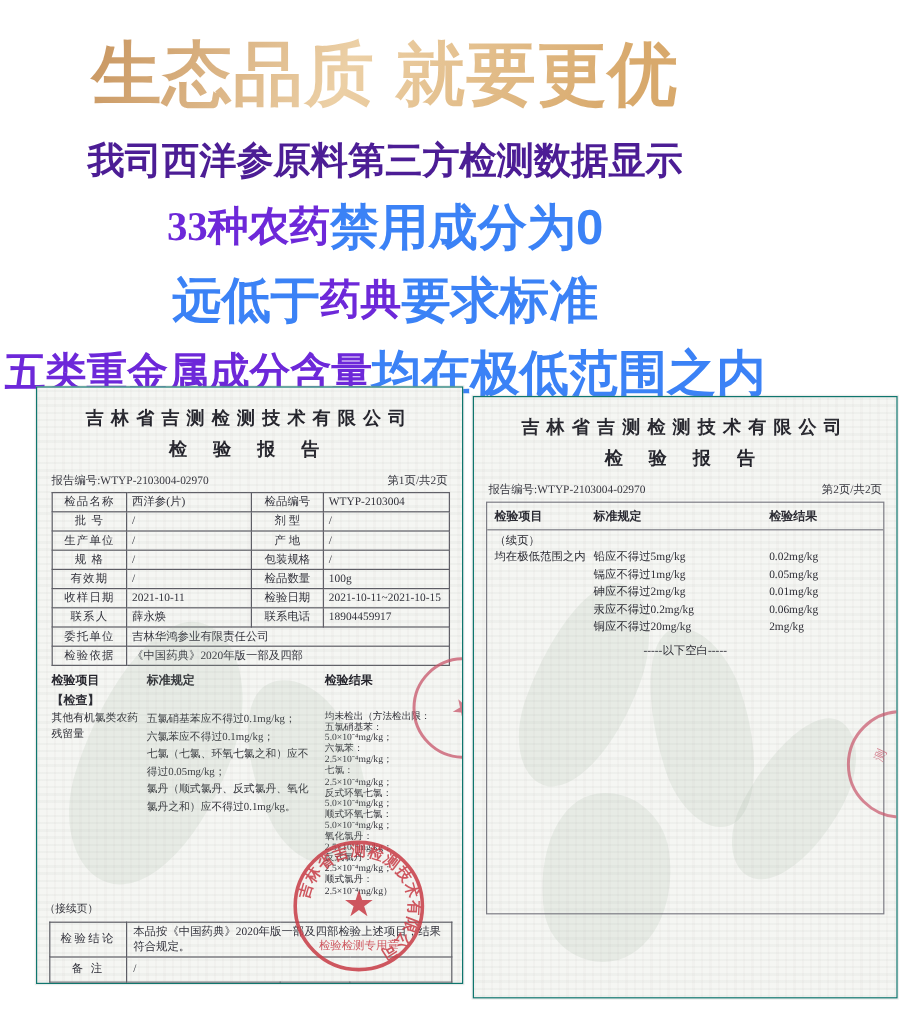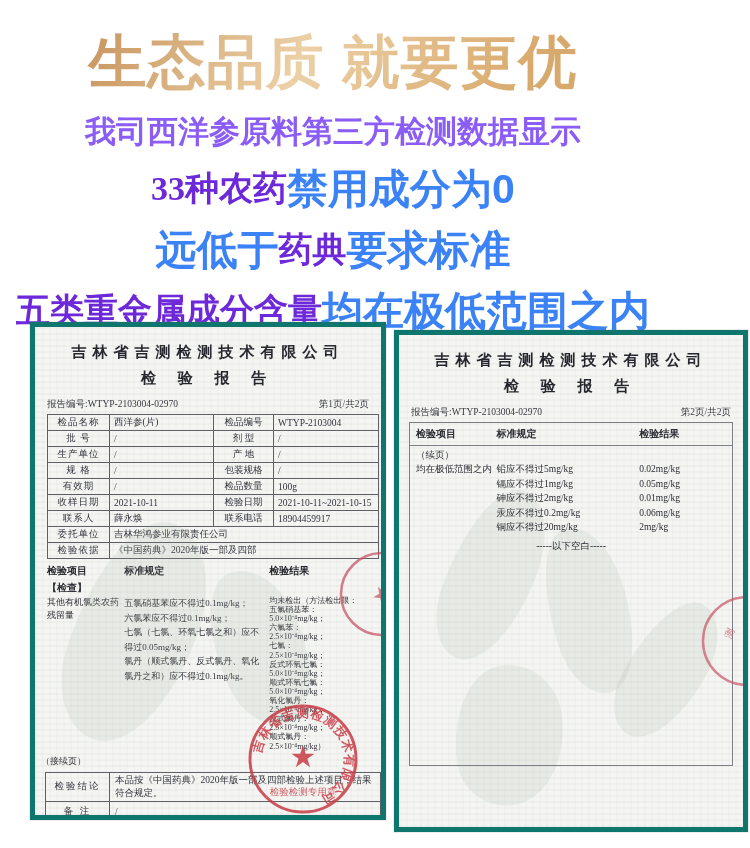--- a/index.html
+++ b/index.html
@@ -1,35 +1,35 @@
 <!DOCTYPE html>
 <html><head>
 <meta charset="utf-8">
 <style>
   * { margin:0; padding:0; box-sizing:border-box; }
   body { background:#fff; font-family:"Liberation Sans", sans-serif; }
   .canvas { position:relative; width:750px; height:848px; background:#fff; overflow:hidden; margin:0 auto; }
 
   
-  .hero { position:absolute; top:0; left:12px; width:642px; text-align:center; }
+  .hero { position:absolute; top:0; left:0; width:642px; text-align:center; }
   .hero-title {
     margin-top:24px; font-size:58px; font-weight:800; letter-spacing:1px;
     font-family:"Liberation Sans", sans-serif;
     background:linear-gradient(115deg,#c18a52 5%,#ecd0a6 45%,#d8a96c 80%);
     -webkit-background-clip:text; background-clip:text; color:transparent;
   }
   .hero-line { margin-top:14px; line-height:1.15; white-space:nowrap; }
-  .blk-serif { font-family:Liberation Mono, monospace; font-weight:700; color:#8b5cf6; font-size:31px; }
+  .blk-serif { font-family:Liberation Serif, serif; font-weight:700; color:#4c1d95; font-size:31px; }
   .blk-serif-lg { font-family:"Liberation Serif", serif; font-weight:700; color:#6d28d9; font-size:34px; }
   .red-bold { font-family:"Liberation Sans", sans-serif; font-weight:800; color:#3b82f6; font-size:41px; vertical-align:-3px; }
 
   
   .doc {
     position:absolute; background:#f5f6f3; overflow:hidden;
-    border:5px solid #0f766e; box-shadow:0 0 0 1px rgba(120,125,118,.15);
+    border:1px solid #0f766e; box-shadow:0 0 0 1px rgba(120,125,118,.15);
     font-family:"Liberation Serif", serif; color:#2c2c34;
   }
   .doc::before { 
     content:""; position:absolute; inset:0; pointer-events:none;
     background-image:
       repeating-linear-gradient(0deg, rgba(150,160,152,.07) 0 2px, transparent 2px 6px),
       repeating-linear-gradient(90deg, rgba(170,150,150,.05) 0 2px, transparent 2px 7px);
   }
   .doc1 { left:30px; top:322px; width:356px; height:498px; }
   .doc2 { left:394px; top:330px; width:354px; height:502px; }

